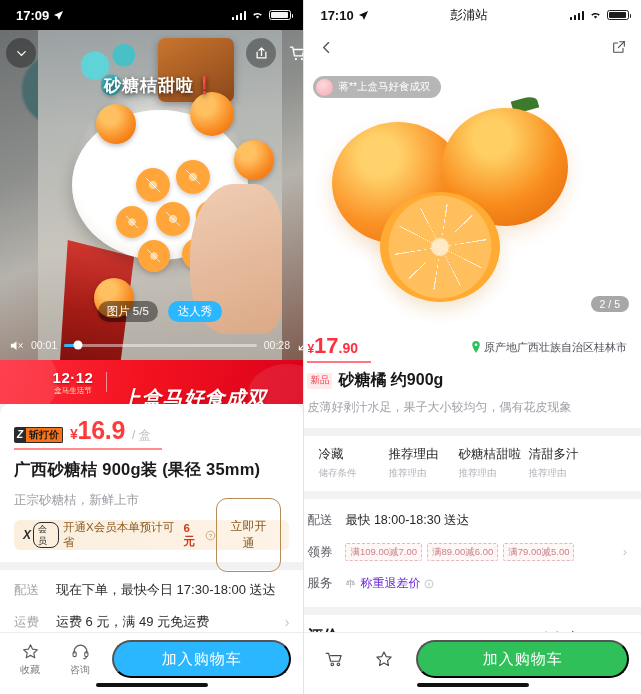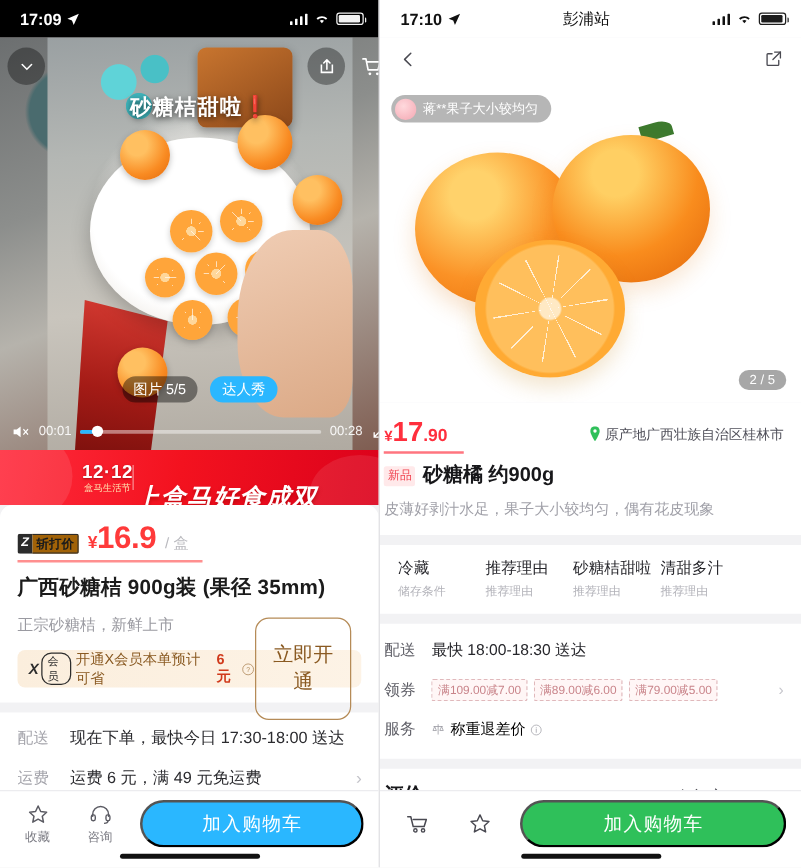--- a/index.html
+++ b/index.html
@@ -100,21 +100,21 @@
   .track { flex: 1; height: 3px; border-radius: 2px; background: rgba(255,255,255,.45); position: relative; }
   .track .fill { position: absolute; left: 0; top: 0; bottom: 0; width: 7%; background: #2ab7ff; border-radius: 2px; }
   .track .knob { position: absolute; left: 7%; top: 50%; transform: translate(-50%,-50%);
     width: 9px; height: 9px; border-radius: 50%; background: #fff; }
   .ico-btn { display: inline-flex; align-items: center; justify-content: center; }
 
   
   .promo-banner {
     height: 44px; width: 320px; position: relative; overflow: hidden;
     background: linear-gradient(100deg, #ff2b3c 0%, #f3121f 45%, #d9001b 100%);
-    display: flex; align-items: center; justify-content: center; gap: 0;
+    display: flex; align-items: center; justify-content: center; gap: 13px;
   }
   .promo-banner::before { content: ""; position: absolute; left: -12px; top: -14px; width: 70px; height: 70px;
     border-radius: 50%; background: rgba(255,255,255,.10); }
   .promo-banner::after { content: ""; position: absolute; right: -8px; bottom: -20px; width: 80px; height: 60px;
     border-radius: 50%; background: rgba(255,255,255,.09); }
   .promo-logo { display: flex; flex-direction: column; align-items: center; line-height: 1; z-index: 2; }
   .promo-logo .d { font-size: 15px; font-weight: bold; color: #fff; letter-spacing: .5px;
     text-shadow: 0 1px 2px rgba(120,0,0,.6); }
   .promo-logo .s { font-size: 7.5px; color: #ffe2b0; margin-top: 2.5px; }
   .promo-div { width: 1px; height: 20px; background: rgba(255,255,255,.5); z-index: 2; }
@@ -122,42 +122,42 @@
     letter-spacing: 1px; text-shadow: 0 2px 3px rgba(150,0,0,.55); z-index: 2; margin-top: 32px; }
 
   
   .card { background: #fff; margin: 0 0 8px 0; padding: 12px 14px; }
   .card.rounded-top { border-radius: 10px 10px 0 0; }
   .price-row { display: flex; align-items: baseline; gap: 7px; }
   .tag-zhan { display: inline-flex; align-items: center; height: 16px; border-radius: 2px; overflow: hidden;
     font-size: 10px; transform: translateY(-1px); }
   .tag-zhan .z { background: #2b2b2b; color: #fff; padding: 0 3px; font-weight: bold; font-style: italic;
     height: 16px; display: flex; align-items: center; }
-  .tag-zhan .t { background: #a16207; color: #1b1b1b; border: 1px solid #2b2b2b; border-left: none;
+  .tag-zhan .t { background: #f97316; color: #1b1b1b; border: 1px solid #2b2b2b; border-left: none;
     padding: 0 3px; height: 16px; display: flex; align-items: center; font-weight: bold; }
   .price-main { color: #ff3a3a; font-weight: bold; letter-spacing: -.3px; }
   .price-main .yen { font-size: 14px; }
   .price-main .num { font-size: 25px; }
   .price-unit { color: #b9b9be; font-size: 12px; }
   .price-underline { height: 2px; background: #ff6a6a; width: 148px; margin-top: 3px; opacity: .75; }
   .prod-title { font-size: 16.5px; color: #1b1b1b; font-weight: bold; margin-top: 9px; letter-spacing: .2px; }
   .tag-row { display: flex; gap: 8px; margin-top: 11px; }
   .tag-chip { border: 1px solid #e3e3e7; color: #5c5c63; font-size: 11.5px; border-radius: 3px; padding: 2.5px 7px; }
   .prod-sub { color: #9a9aa1; font-size: 12.5px; margin-top: 11px; }
   .member-bar { margin-top: 11px; background: linear-gradient(90deg, #fbeedd, #fdf3e6);
     border-radius: 6px; height: 30px; display: flex; align-items: center; justify-content: space-between;
     padding: 0 8px 0 9px; }
   .member-left { display: flex; align-items: center; gap: 4px; font-size: 11.5px; color: #8a5a22; }
   .x-badge { display: inline-flex; align-items: center; gap: 2px; }
   .x-badge .x { font-weight: bold; font-style: italic; color: #2d2d2d; font-size: 12px; }
   .x-badge .hy { border: 1px solid #2d2d2d; border-radius: 8px; font-size: 9px; padding: 0 4px;
     color: #2d2d2d; line-height: 12px; }
   .member-left b { color: #d0391b; }
   .member-btn { border: 1px solid #b58b57; color: #8a5a22; border-radius: 11px;
-    font-size: 16px; padding: 19px 9px; background: transparent; }
+    font-size: 12px; padding: 19px 9px; background: transparent; }
 
   .row-line { display: flex; align-items: center; font-size: 13px; color: #2b2b2f; padding: 7px 0; }
   .row-line .lbl { color: #a4a4ab; width: 42px; flex: none; font-size: 12.5px; }
   .row-line .val { flex: 1; }
   .chev { color: #c3c3c9; font-size: 14px; }
 
   
   .bottombar { position: absolute; left: 0; bottom: 0; width: 100%; background: #fff;
     border-top: 1px solid #ececef; padding: 7px 12px 0 12px; height: 62px; }
   .bb-inner { display: flex; align-items: center; gap: 14px; }
@@ -213,21 +213,21 @@
   .feat-row { display: flex; background: #fff; padding: 10px 14px 11px; margin-bottom: 8px; }
   .feat { flex: none; width: 70px; }
   .feat .t { font-size: 12.5px; color: #26262b; }
   .feat .s { font-size: 9.5px; color: #b2b2b9; margin-top: 4px; }
 
   .r-line { display: flex; align-items: center; padding: 7px 0; font-size: 12.5px; color: #26262b; }
   .r-line .lbl { color: #5e5e66; width: 38px; flex: none; }
   .coupons { display: flex; gap: 5px; align-items: center; flex: 1; overflow: hidden; }
   .coupon { border: 1px dashed #e0b9bc; color: #c9848a; background: #fff6f6; font-size: 9.5px;
     border-radius: 2px; padding: 1.5px 4px; white-space: nowrap; }
-  .svc { display: flex; align-items: center; gap: 4px; color: #000000; font-size: 12px; }
+  .svc { display: flex; align-items: center; gap: 4px; color: #6d28d9; font-size: 12px; }
   .svc .s-ic { color: #9a9aa2; font-size: 11px; }
 
   .rv-head { display: flex; align-items: baseline; justify-content: space-between; }
   .rv-head .l { display: flex; align-items: baseline; gap: 5px; }
   .rv-head .ttl { font-size: 15.5px; font-weight: bold; color: #17171a; }
   .rv-head .cnt { font-size: 12px; color: #83838c; }
   .rv-head .r { font-size: 12px; color: #4a4a52; display: flex; align-items: center; gap: 3px; }
   .rv-row { display: flex; align-items: flex-start; justify-content: space-between; margin-top: 10px; }
   .rv-left { display: flex; gap: 7px; }
   .rv-av { width: 20px; height: 20px; border-radius: 50%;
@@ -474,21 +474,21 @@
       </span>
     </div>
 
     <div class="r-hero">
       <div class="leaf"></div>
       <div class="o1"></div>
       <div class="o2"></div>
       <div class="o3"></div>
       <div class="buy-toast">
         <span class="av"></span>
-        <span class="tx">蒋**果子大小较均匀</span>
+        <span class="tx">蒋**上盒马好食成双</span>
       </div>
       <div class="img-count">2 / 5</div>
     </div>
 
     <div class="r-card">
       <div class="r-price-row">
         <span class="r-price">
           <span class="yen">¥</span><span class="int">17</span><span class="dec">.90</span>
         </span>
         <span class="r-origin">

